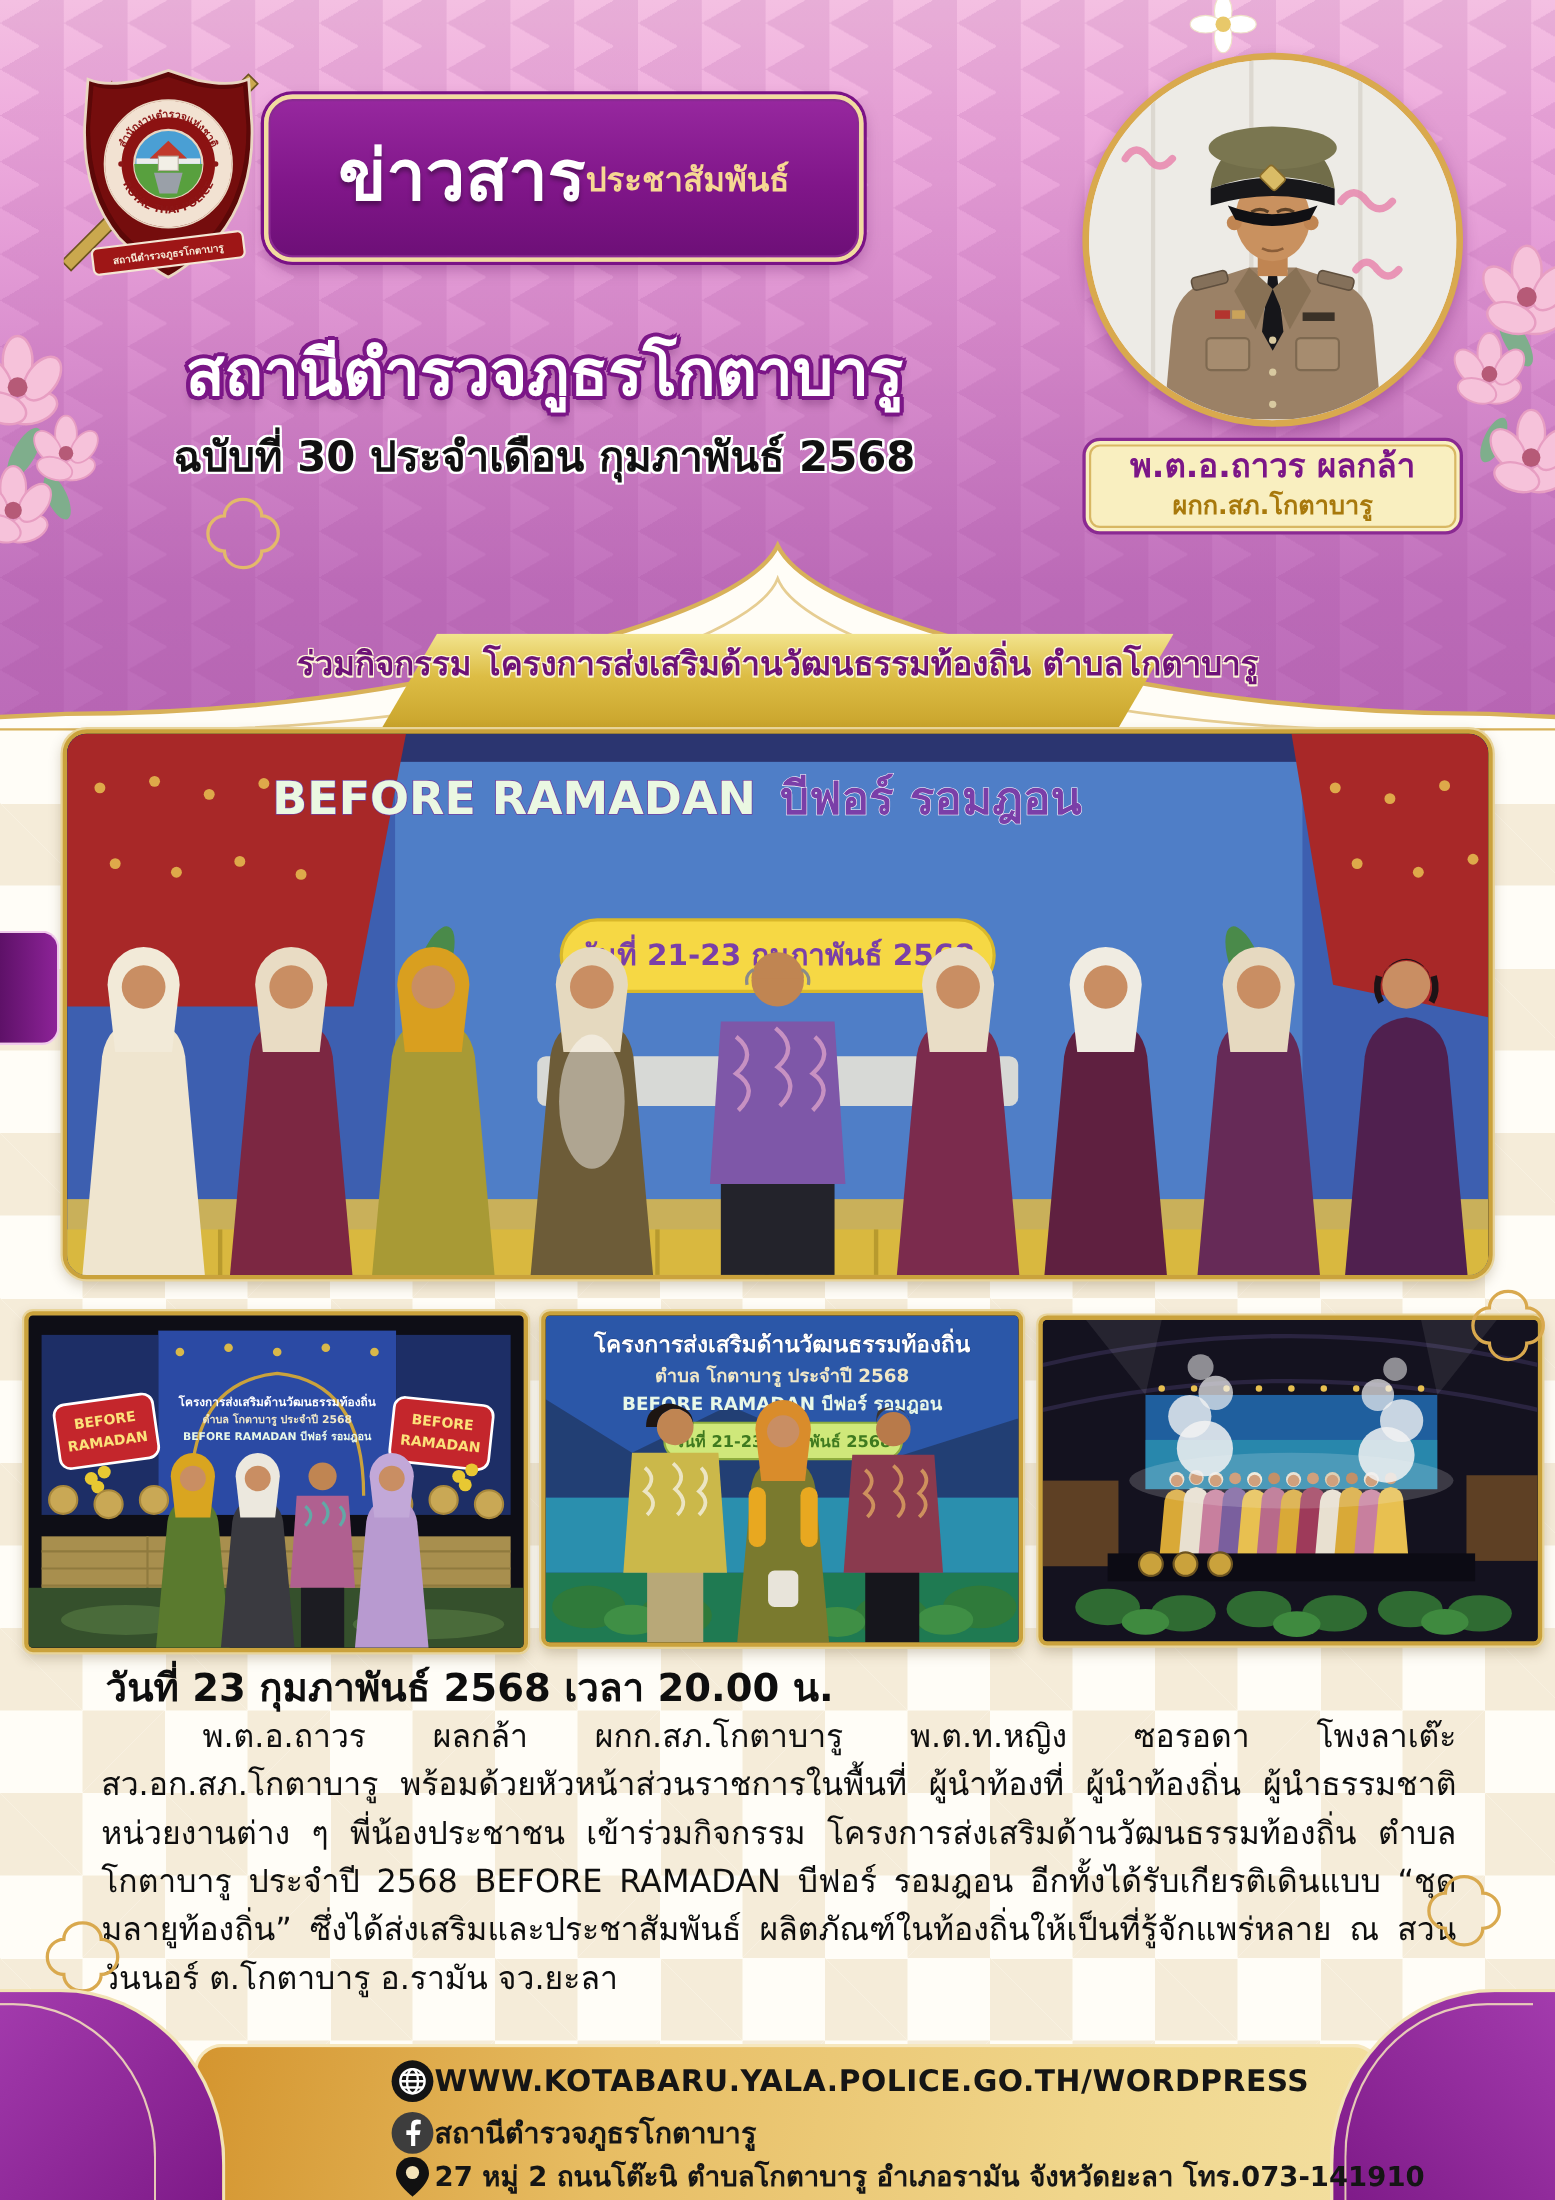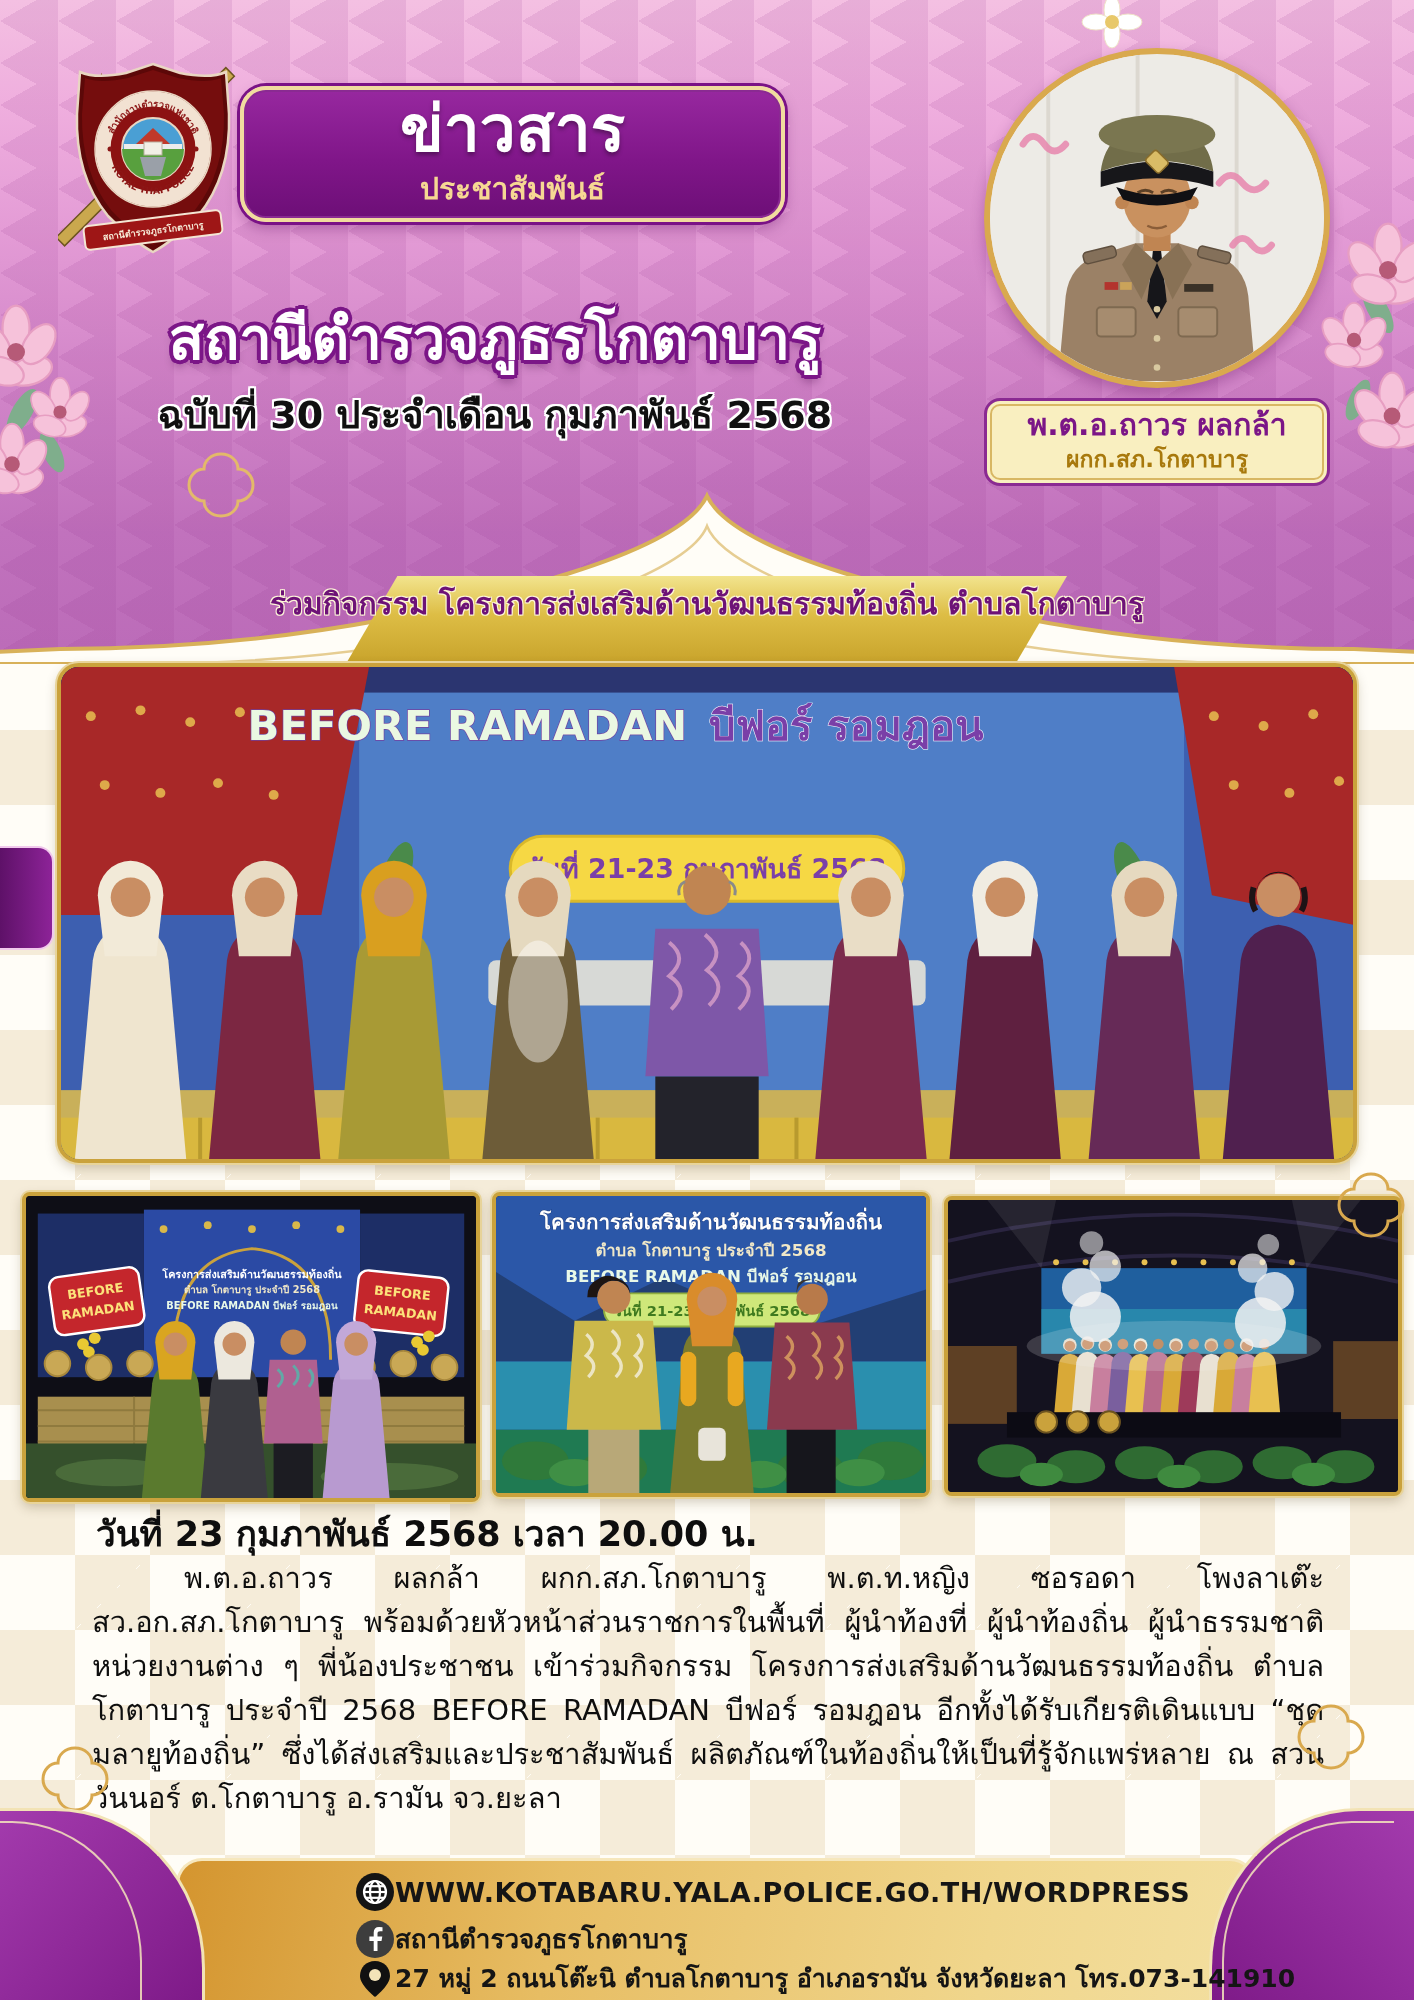--- a/index.html
+++ b/index.html
@@ -8,25 +8,25 @@
   .page { position:relative; width:1414px; height:2000px; overflow:hidden; background:#fdf9f0; }
 
   
   .pink-band { position:absolute; left:0; top:0; width:1414px; height:760px;
     background:linear-gradient(180deg,#f4c0e2 0%,#efaede 14%,#e49cd6 30%,#d488ca 48%,#c172bd 70%,#b766b5 100%); }
   .pink-band::after { content:""; position:absolute; inset:0;
     background:conic-gradient(from 60deg at 0% 50%, rgba(148,54,142,.13) 0 60deg, transparent 60deg);
     background-size:58px 42px; }
 
   
-  .news-banner { position:absolute; left:240px; top:86px; width:545px; height:136px;
+  .news-banner { position:absolute; left:240px; top:86px; width:545px; height:152px;
     background:linear-gradient(180deg,#97289f 0%,#801689 55%,#6d0f77 100%);
     border:4px solid #f1dc9f; border-radius:26px;
     box-shadow:0 0 0 3px #7a1286, 0 6px 14px rgba(90,10,90,.35), inset 0 0 0 2px #8a2a92;
-    display:flex; flex-direction:column; align-items:center; justify-content:center; }
+    display:flex; flex-direction:row; align-items:center; justify-content:center; }
   .news-title { font-size:64px; font-weight:bold; color:#fff; line-height:1.05; text-shadow:0 3px 4px rgba(0,0,0,.35); }
   .news-subtitle { font-size:30px; font-weight:bold; color:#f6d893; margin-top:2px; }
 
   .station-title { position:absolute; left:5px; top:292px; width:980px; text-align:center;
     font-size:58px; font-weight:bold; color:#fff;
     text-shadow:-3px -3px 0 #7b1687,3px -3px 0 #7b1687,-3px 3px 0 #7b1687,3px 3px 0 #7b1687,
       0 -4px 0 #7b1687,0 4px 0 #7b1687,-4px 0 0 #7b1687,4px 0 0 #7b1687,0 7px 8px rgba(60,0,60,.35); }
   .issue-line { position:absolute; left:5px; top:384px; width:980px; text-align:center;
     font-size:38px; font-weight:bold; color:#101010;
     text-shadow:-2px -2px 0 #fff,2px -2px 0 #fff,-2px 2px 0 #fff,2px 2px 0 #fff,0 2px 0 #fff,0 -2px 0 #fff,2px 0 0 #fff,-2px 0 0 #fff; }

